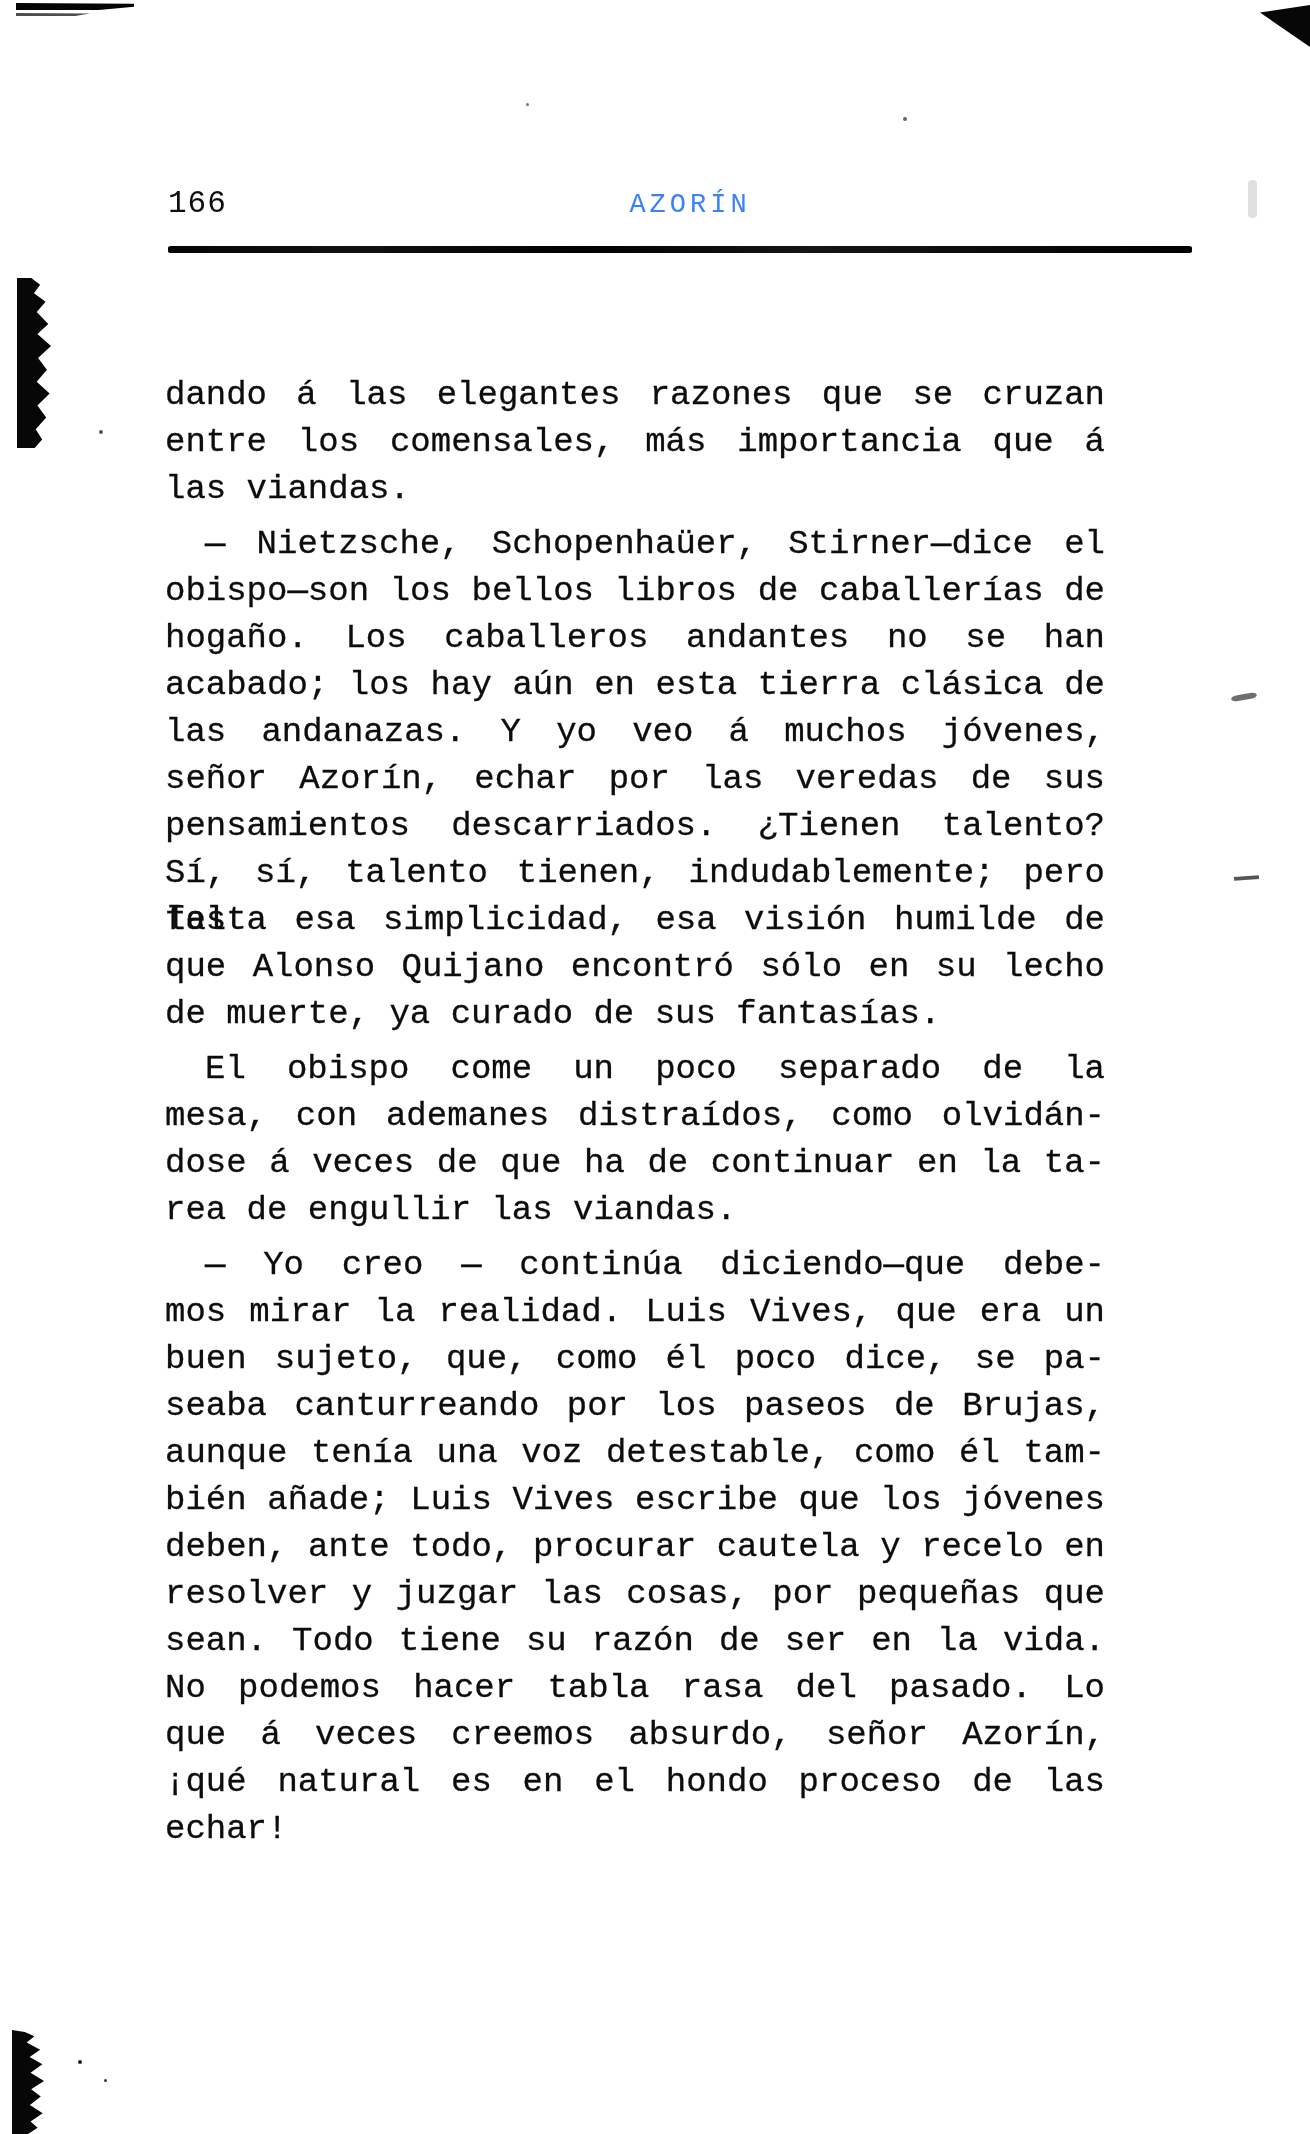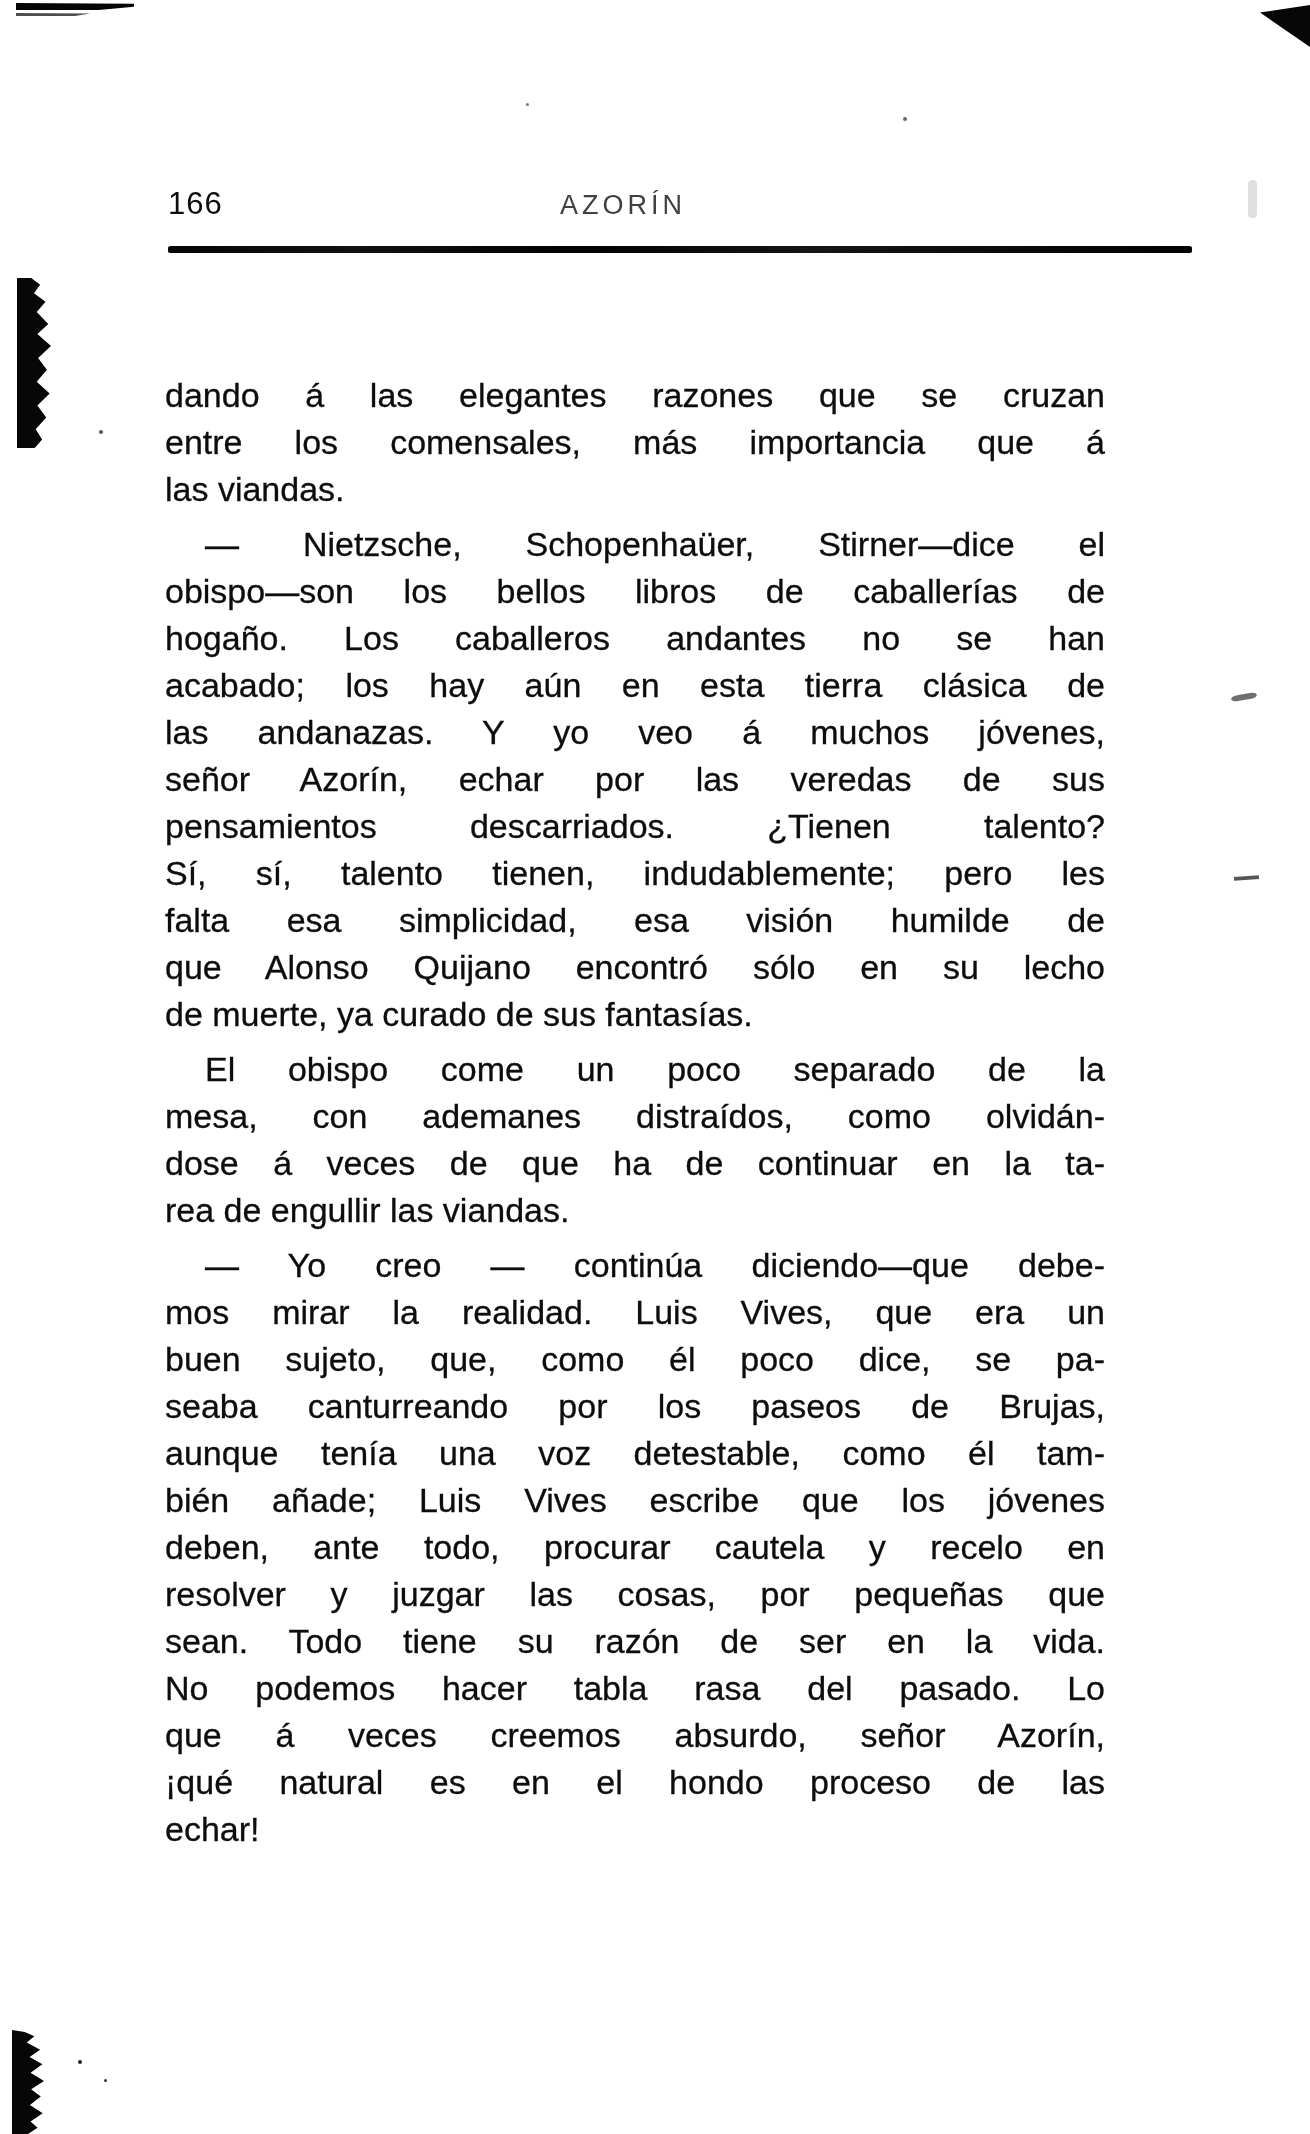--- a/index.html
+++ b/index.html
@@ -6,42 +6,42 @@
     margin: 0;
     padding: 0;
     background: #ffffff;
   }
   .page {
     position: relative;
     width: 1310px;
     height: 2134px;
     background: #ffffff;
     overflow: hidden;
-    font-family: Liberation Sans, sans-serif;
+    font-family: Liberation Mono, monospace;
     color: #0f0f0f;
   }
 
   
   .page-number {
     position: absolute;
     left: 168px;
     top: 186px;
     font-size: 31px;
     letter-spacing: 1px;
     color: #0d0d0d;
   }
   .running-title {
     position: absolute;
     left: 560px;
     top: 190px;
     width: 260px;
-    text-align: left;
+    text-align: center;
     font-size: 27px;
     letter-spacing: 4px;
-    color: #404040;
+    color: #3b82f6;
   }
   .header-rule {
     position: absolute;
     left: 168px;
     top: 246px;
     width: 1024px;
     height: 7px;
     background: linear-gradient(90deg, #050505 0%, #111 18%, #000 40%, #151515 63%, #000 100%);
     border-radius: 3px / 2px;
   }

